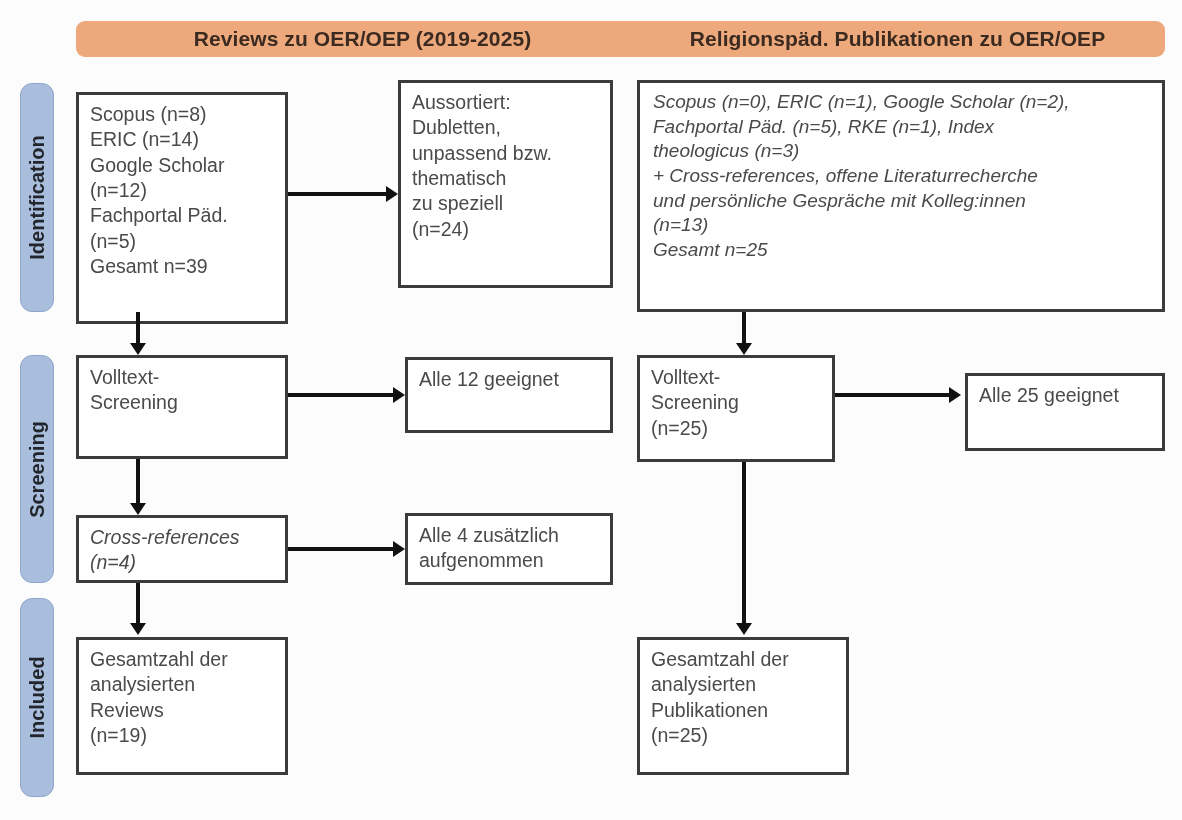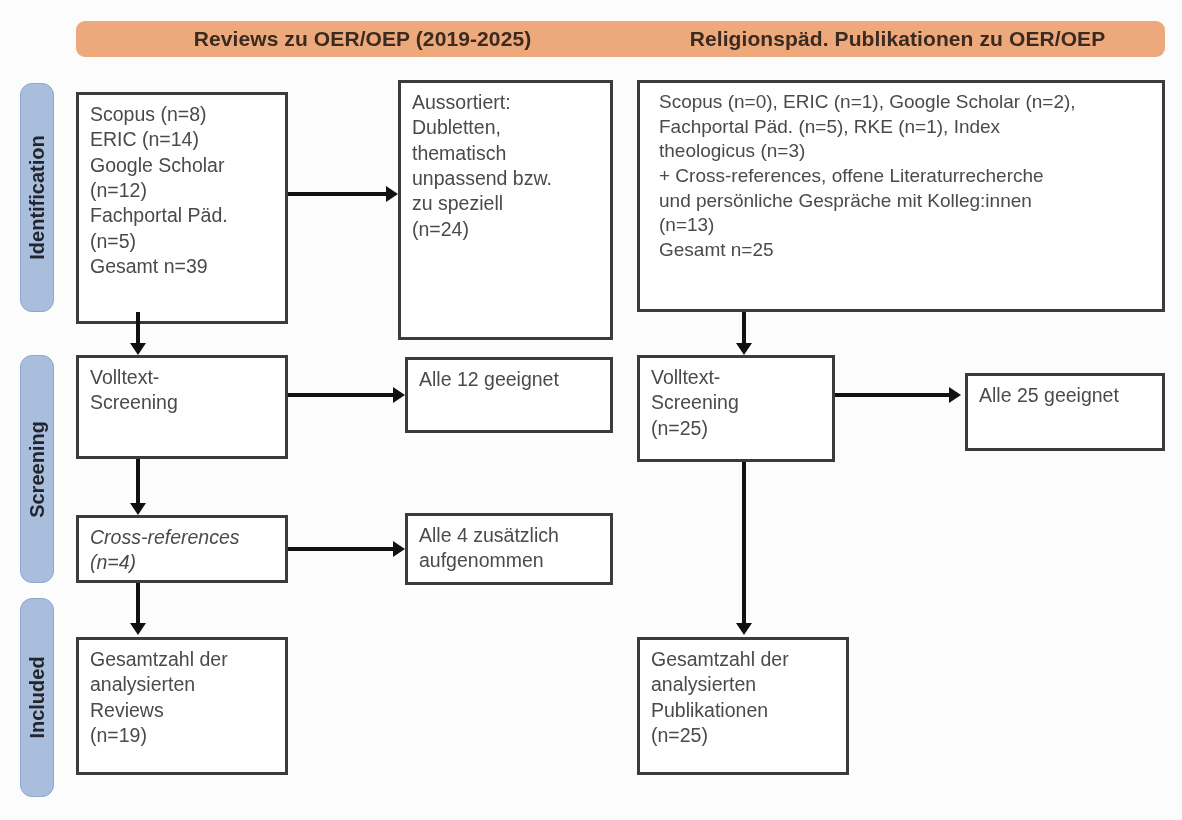--- a/index.html
+++ b/index.html
@@ -120,25 +120,25 @@
     <span class="ln">Google Scholar</span>
     <span class="ln">(n=12)</span>
     <span class="ln">Fachportal Päd.</span>
     <span class="ln">(n=5)</span>
     <span class="ln">Gesamt n=39</span>
   </div>
 
   <div class="hline" style="left:288px; top:192px; width:98px;"></div>
   <div class="arrow-right" style="left:386px; top:186px;"></div>
 
-  <div class="fbox" style="left:398px; top:80px; width:215px; height:260px;">
+  <div class="fbox" style="left:398px; top:80px; width:215px; height:208px;">
     <span class="ln">Aussortiert:</span>
     <span class="ln">Dubletten,</span>
+    <span class="ln">unpassend bzw.</span>
     <span class="ln">thematisch</span>
-    <span class="ln">unpassend bzw.</span>
     <span class="ln">zu speziell</span>
     <span class="ln">(n=24)</span>
   </div>
 
   <div class="vline" style="left:136px; top:312px; width:4px; height:33px;"></div>
   <div class="arrow-down" style="left:130px; top:343px;"></div>
 
   <div class="fbox" style="left:76px; top:355px; width:212px; height:104px;">
     <span class="ln">Volltext-</span>
     <span class="ln">Screening</span>
@@ -170,21 +170,21 @@
   <div class="vline" style="left:136px; top:583px; width:4px; height:42px;"></div>
   <div class="arrow-down" style="left:130px; top:623px;"></div>
 
   <div class="fbox" style="left:76px; top:637px; width:212px; height:138px;">
     <span class="ln">Gesamtzahl der</span>
     <span class="ln">analysierten</span>
     <span class="ln">Reviews</span>
     <span class="ln">(n=19)</span>
   </div>
 
-  <div class="fbox" style="left:637px; top:80px; width:528px; height:232px; font-size:19px; padding-left:19px;">
+  <div class="fbox" style="left:637px; top:80px; width:528px; height:232px; font-size:19px; padding-left:13px;font-style:italic;">
     <span class="ln">Scopus (n=0), ERIC (n=1), Google Scholar (n=2),</span>
     <span class="ln">Fachportal Päd. (n=5), RKE (n=1), Index</span>
     <span class="ln">theologicus (n=3)</span>
     <span class="ln">+ Cross-references, offene Literaturrecherche</span>
     <span class="ln">und persönliche Gespräche mit Kolleg:innen</span>
     <span class="ln">(n=13)</span>
     <span class="ln">Gesamt n=25</span>
   </div>
 
   <div class="vline" style="left:742px; top:312px; width:4px; height:33px;"></div>

